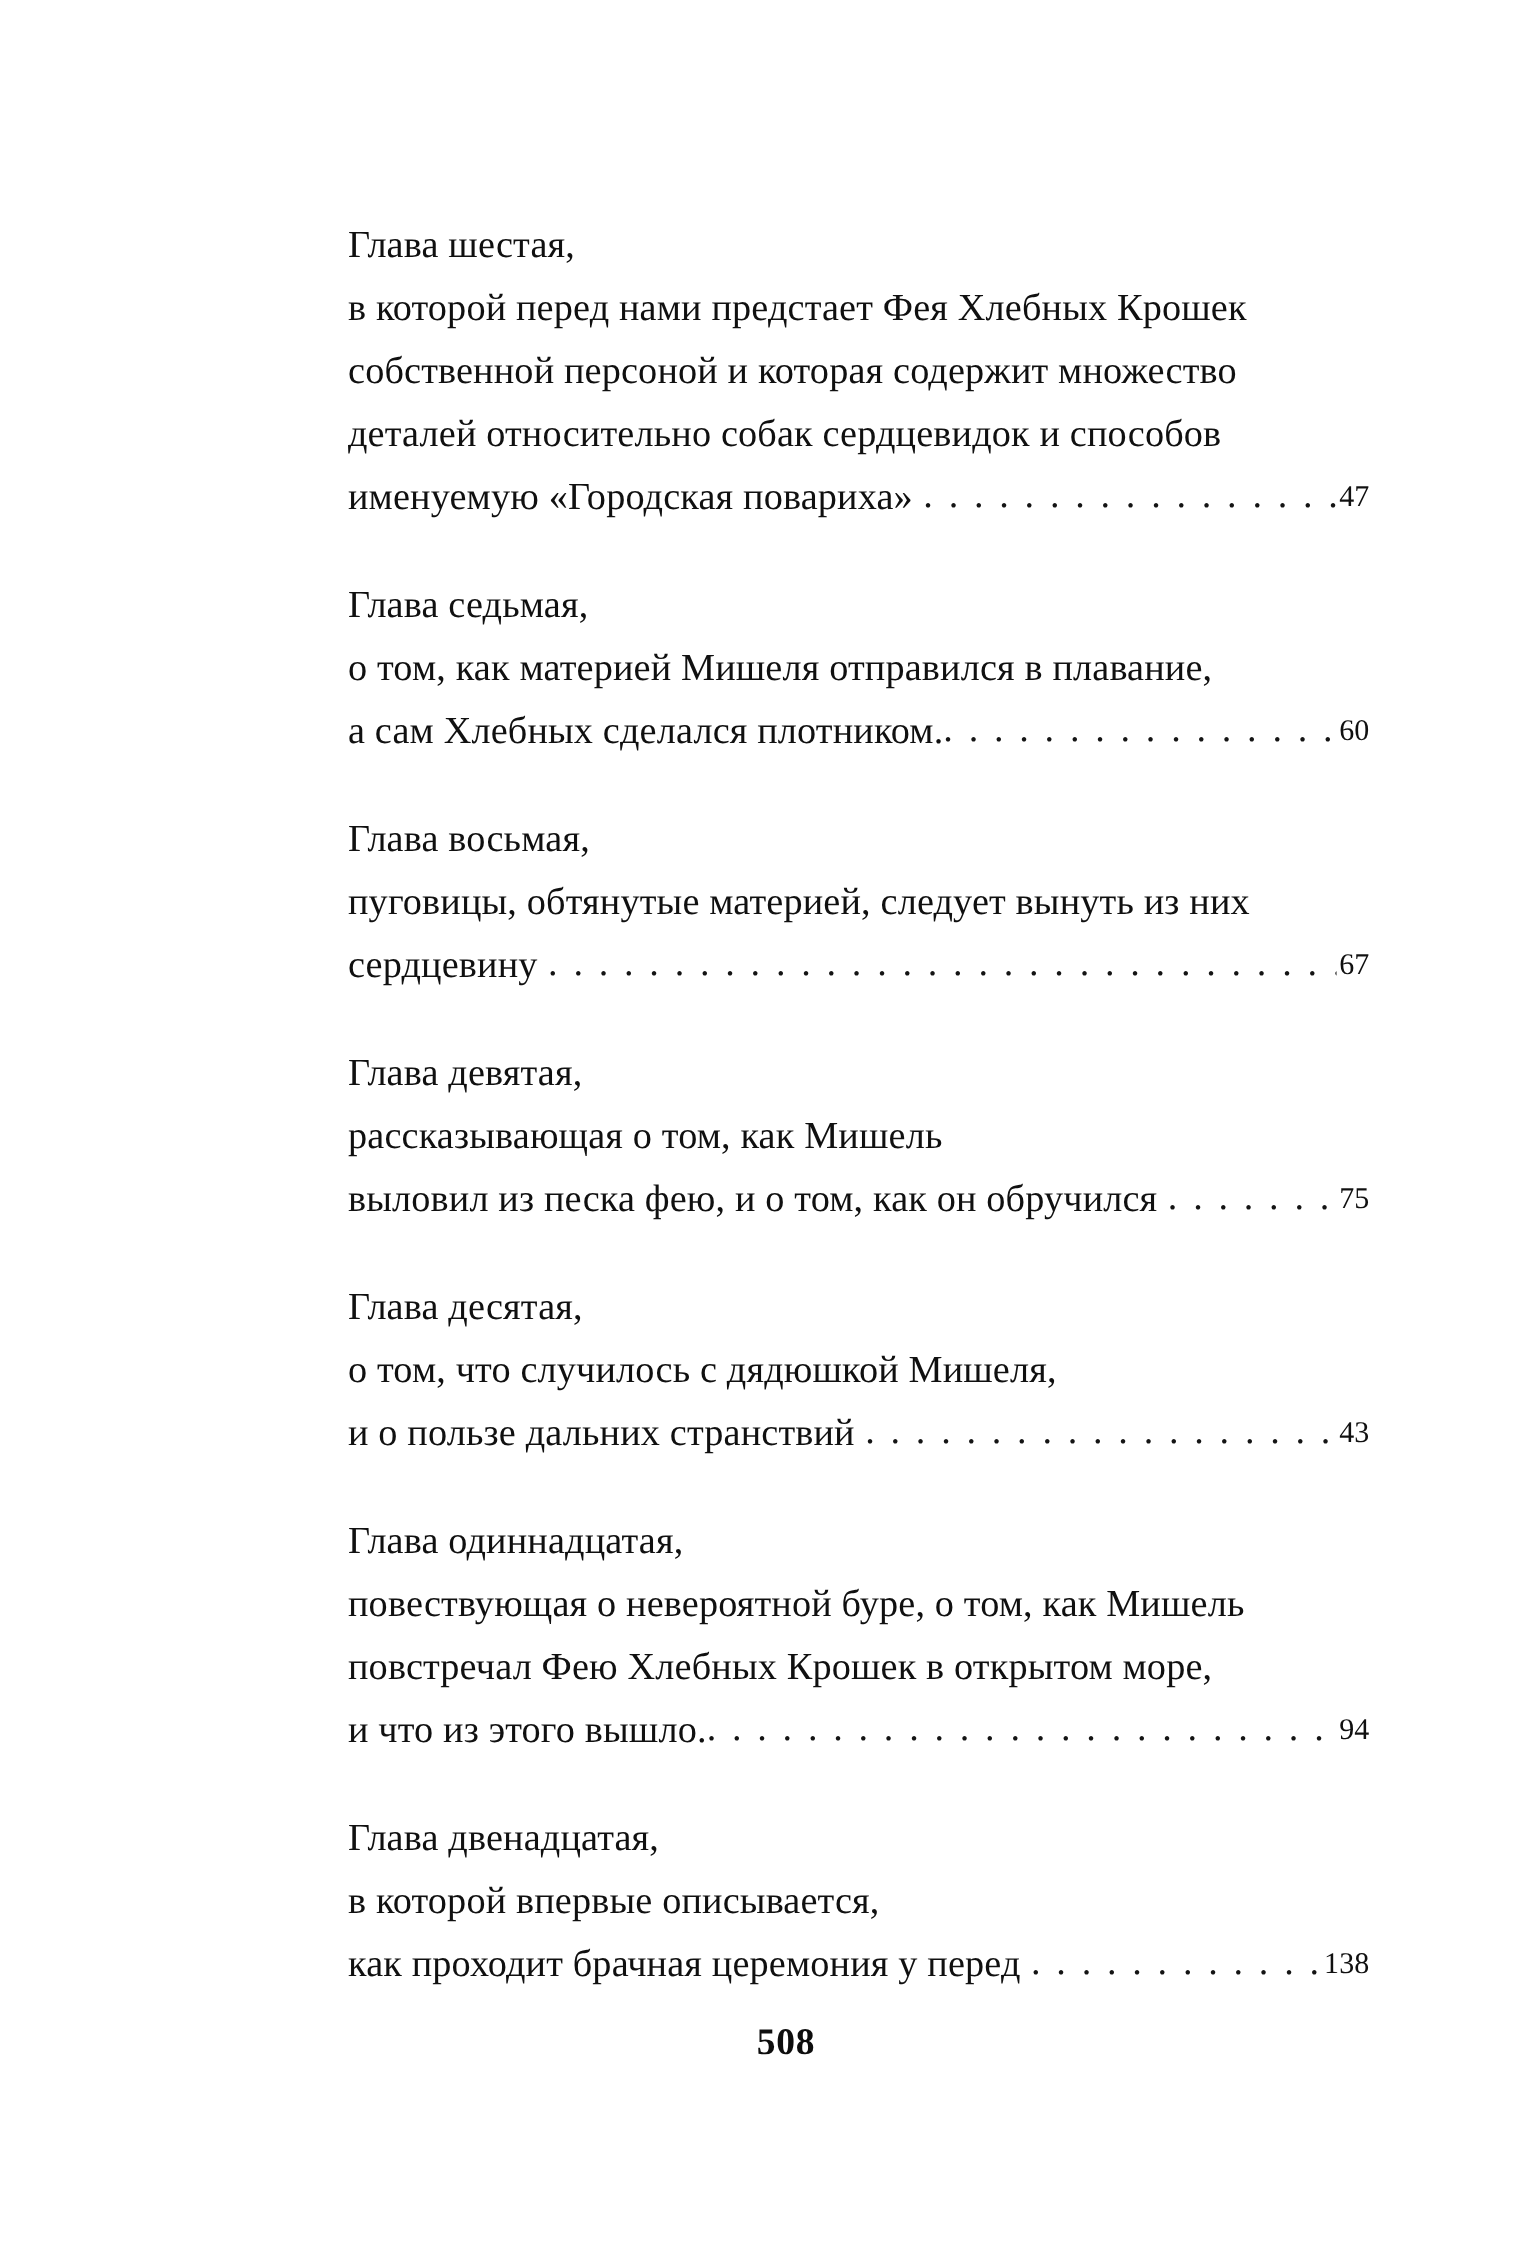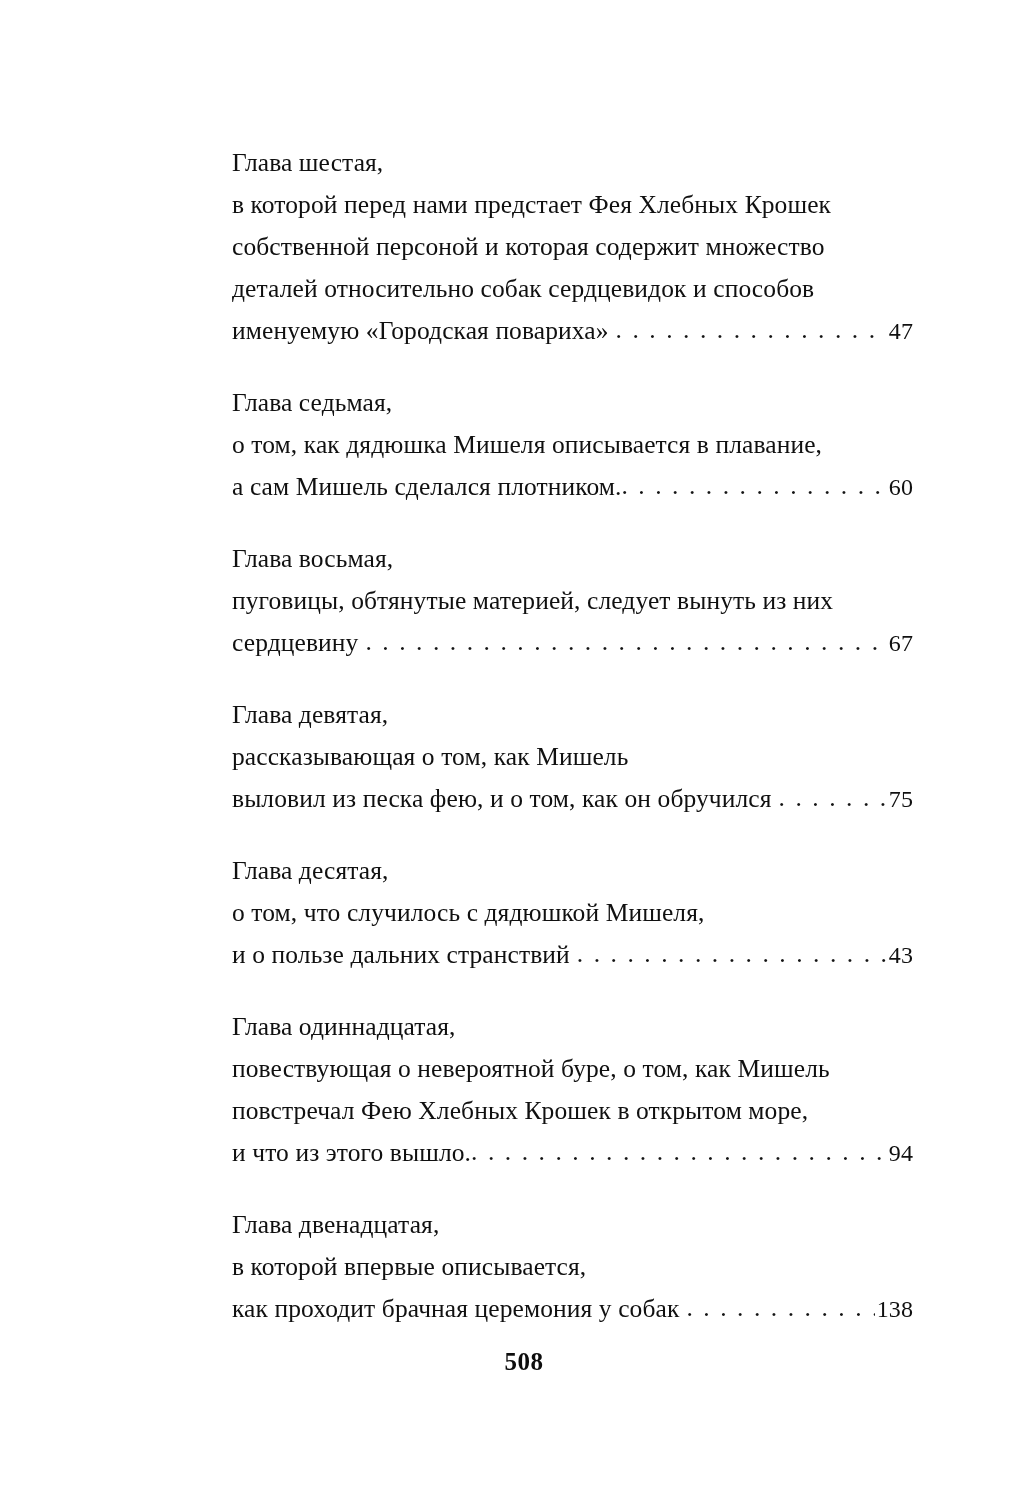--- a/index.html
+++ b/index.html
@@ -72,21 +72,21 @@
   
   .line.leader.gap .dots {
     margin-left: 7px;
   }
   .line.leader.tight .dots {
     margin-left: 0px;
   }
   .line.leader .pageno {
     flex: 0 0 auto;
     text-align: right;
-    font-size: 24px;
+    font-size: 20px;
   }
 
   .folio {
     position: absolute;
     left: 12px;
     top: 1348px;
     width: 1024px;
     text-align: center;
     font-size: 25px;
     font-weight: bold;
@@ -108,23 +108,23 @@
       <div class="line">деталей относительно собак сердцевидок и способов</div>
       <div class="line leader gap">
         <span class="txt">именуемую «Городская повариха»</span>
         <span class="dots">................................................................................</span>
         <span class="pageno">47</span>
       </div>
     </div>
 
     <div class="entry">
       <div class="line">Глава седьмая,</div>
-      <div class="line">о том, как дядюшка Мишеля описывается в плавание,</div>
+      <div class="line">о том, как материей Мишеля отправился в плавание,</div>
       <div class="line leader tight">
-        <span class="txt">а сам Мишель сделался плотником.</span>
+        <span class="txt">а сам Хлебных сделался плотником.</span>
         <span class="dots">................................................................................</span>
         <span class="pageno">60</span>
       </div>
     </div>
 
     <div class="entry">
       <div class="line">Глава восьмая,</div>
       <div class="line">пуговицы, обтянутые материей, следует вынуть из них</div>
       <div class="line leader gap">
         <span class="txt">сердцевину</span>
@@ -161,21 +161,21 @@
         <span class="txt">и что из этого вышло.</span>
         <span class="dots">................................................................................</span>
         <span class="pageno">94</span>
       </div>
     </div>
 
     <div class="entry">
       <div class="line">Глава двенадцатая,</div>
       <div class="line">в которой впервые описывается,</div>
       <div class="line leader gap">
-        <span class="txt">как проходит брачная церемония у собак</span>
+        <span class="txt">как проходит брачная церемония у перед</span>
         <span class="dots">................................................................................</span>
         <span class="pageno">138</span>
       </div>
     </div>
 
   </div>
 
   <div class="folio">508</div>
 
 </div>

